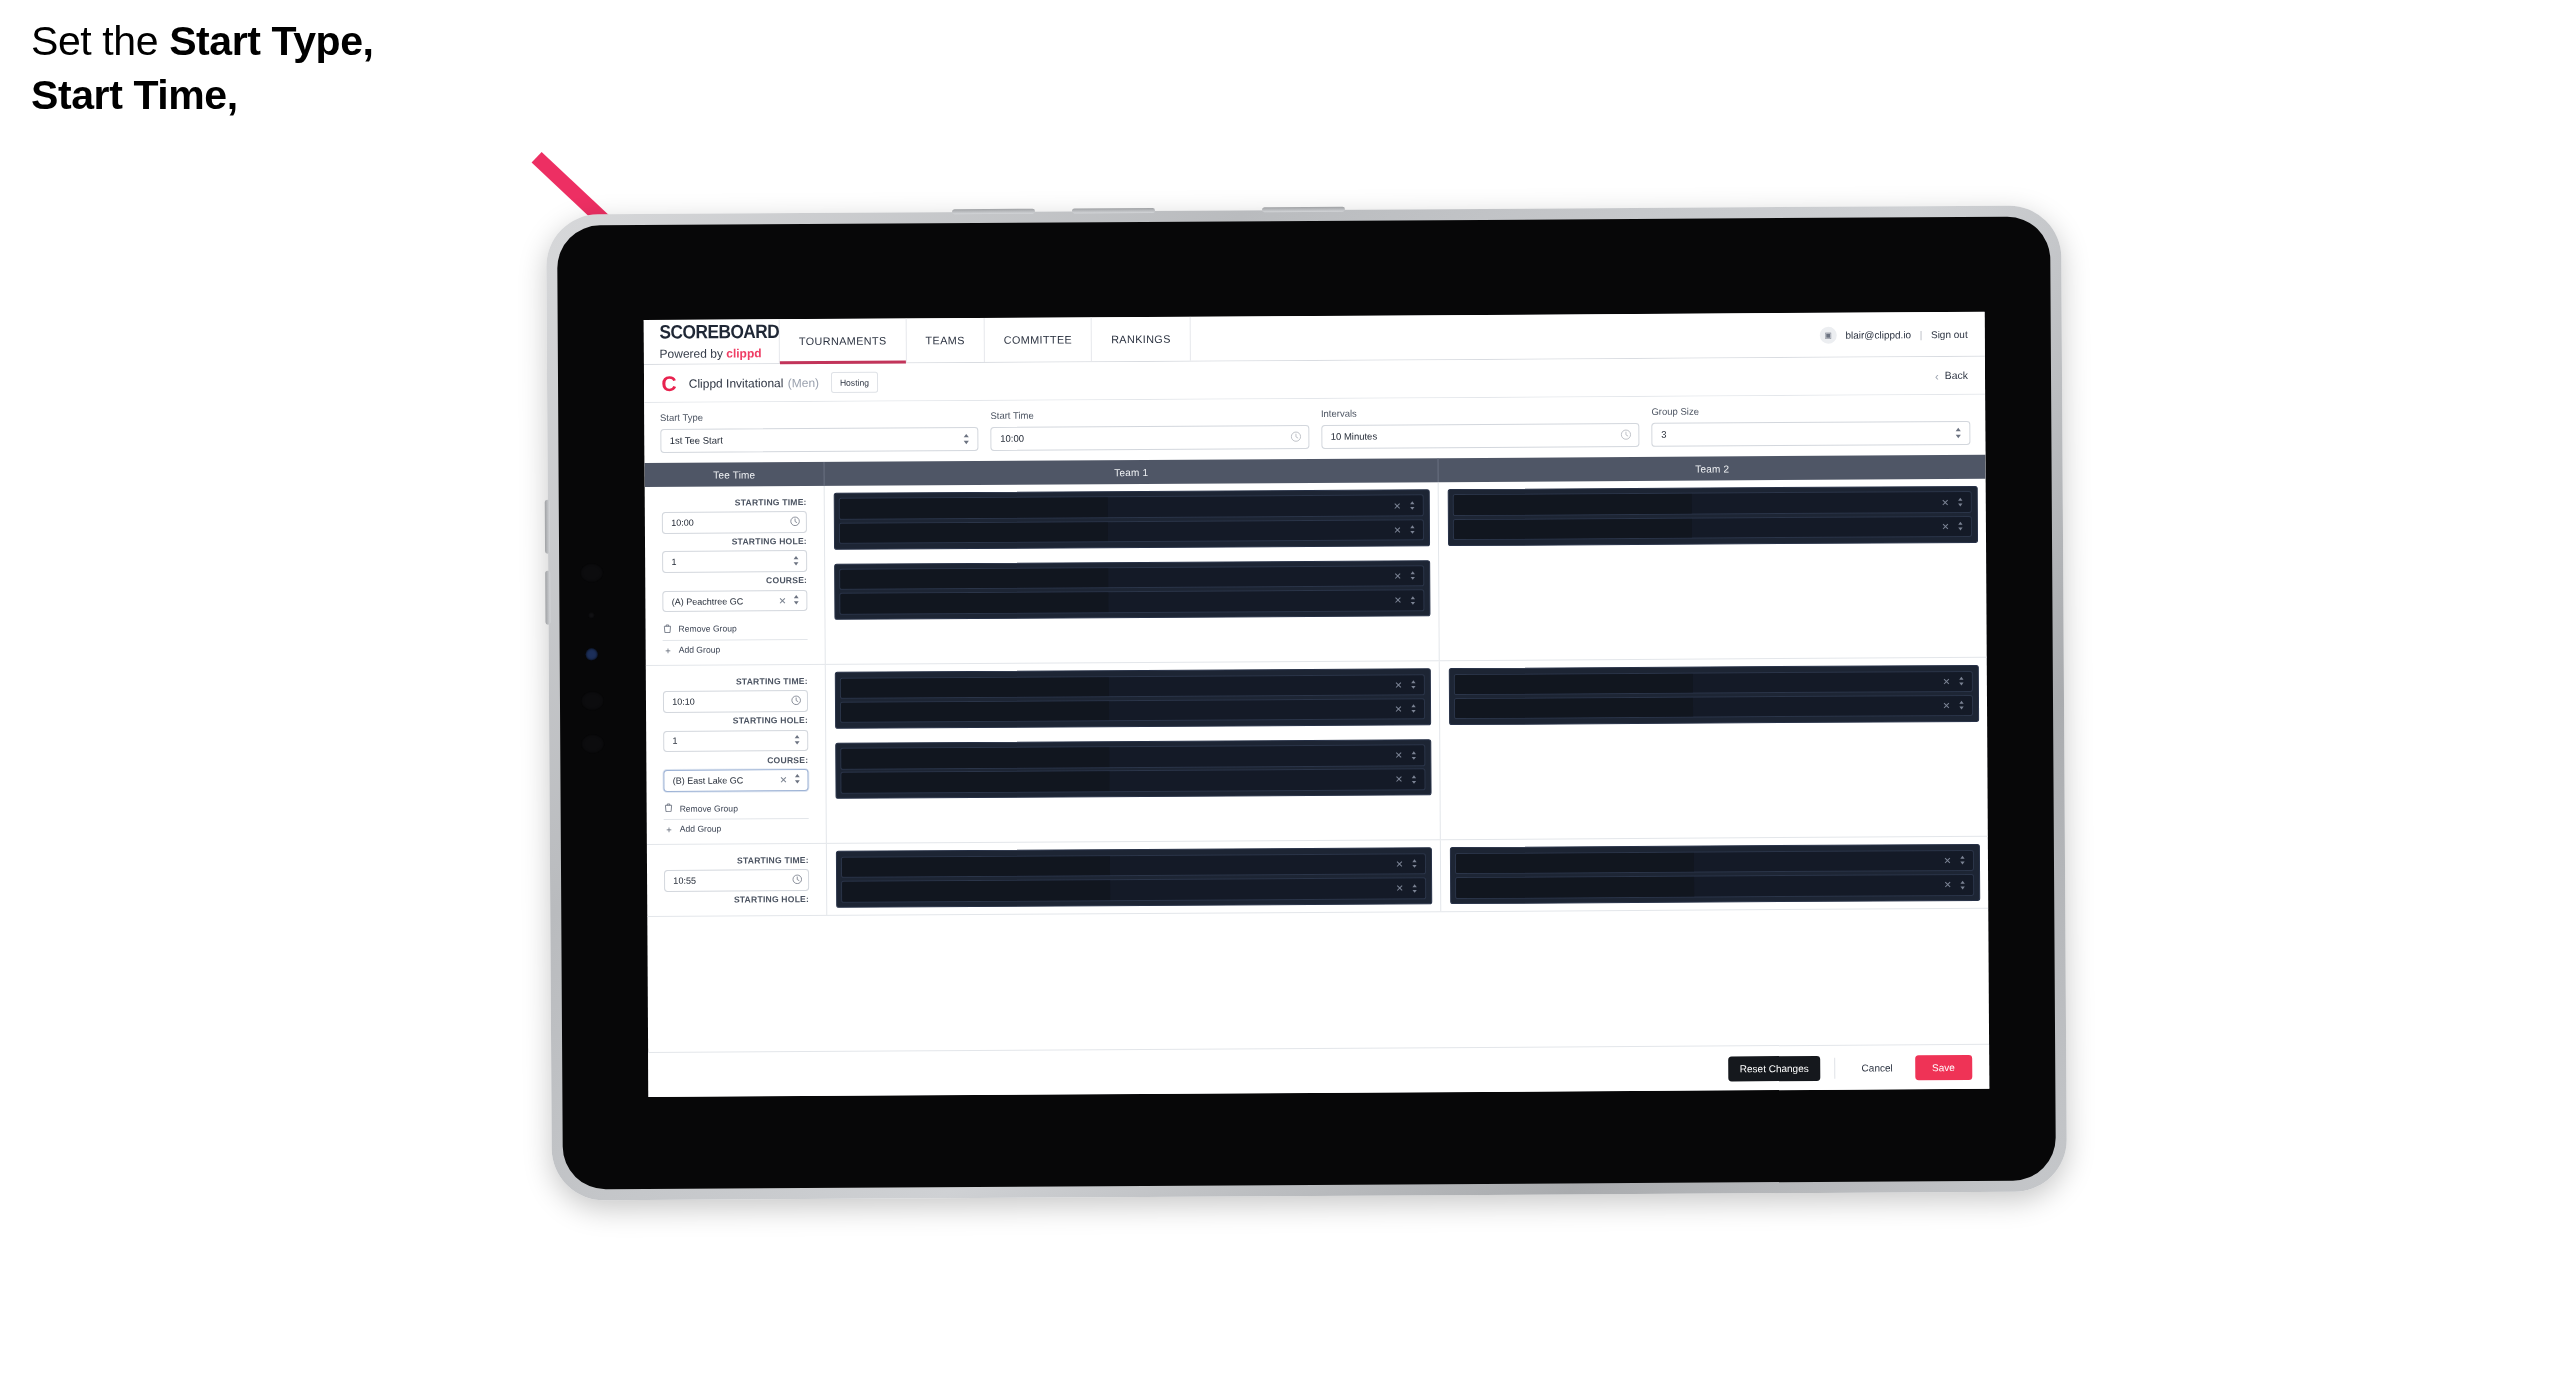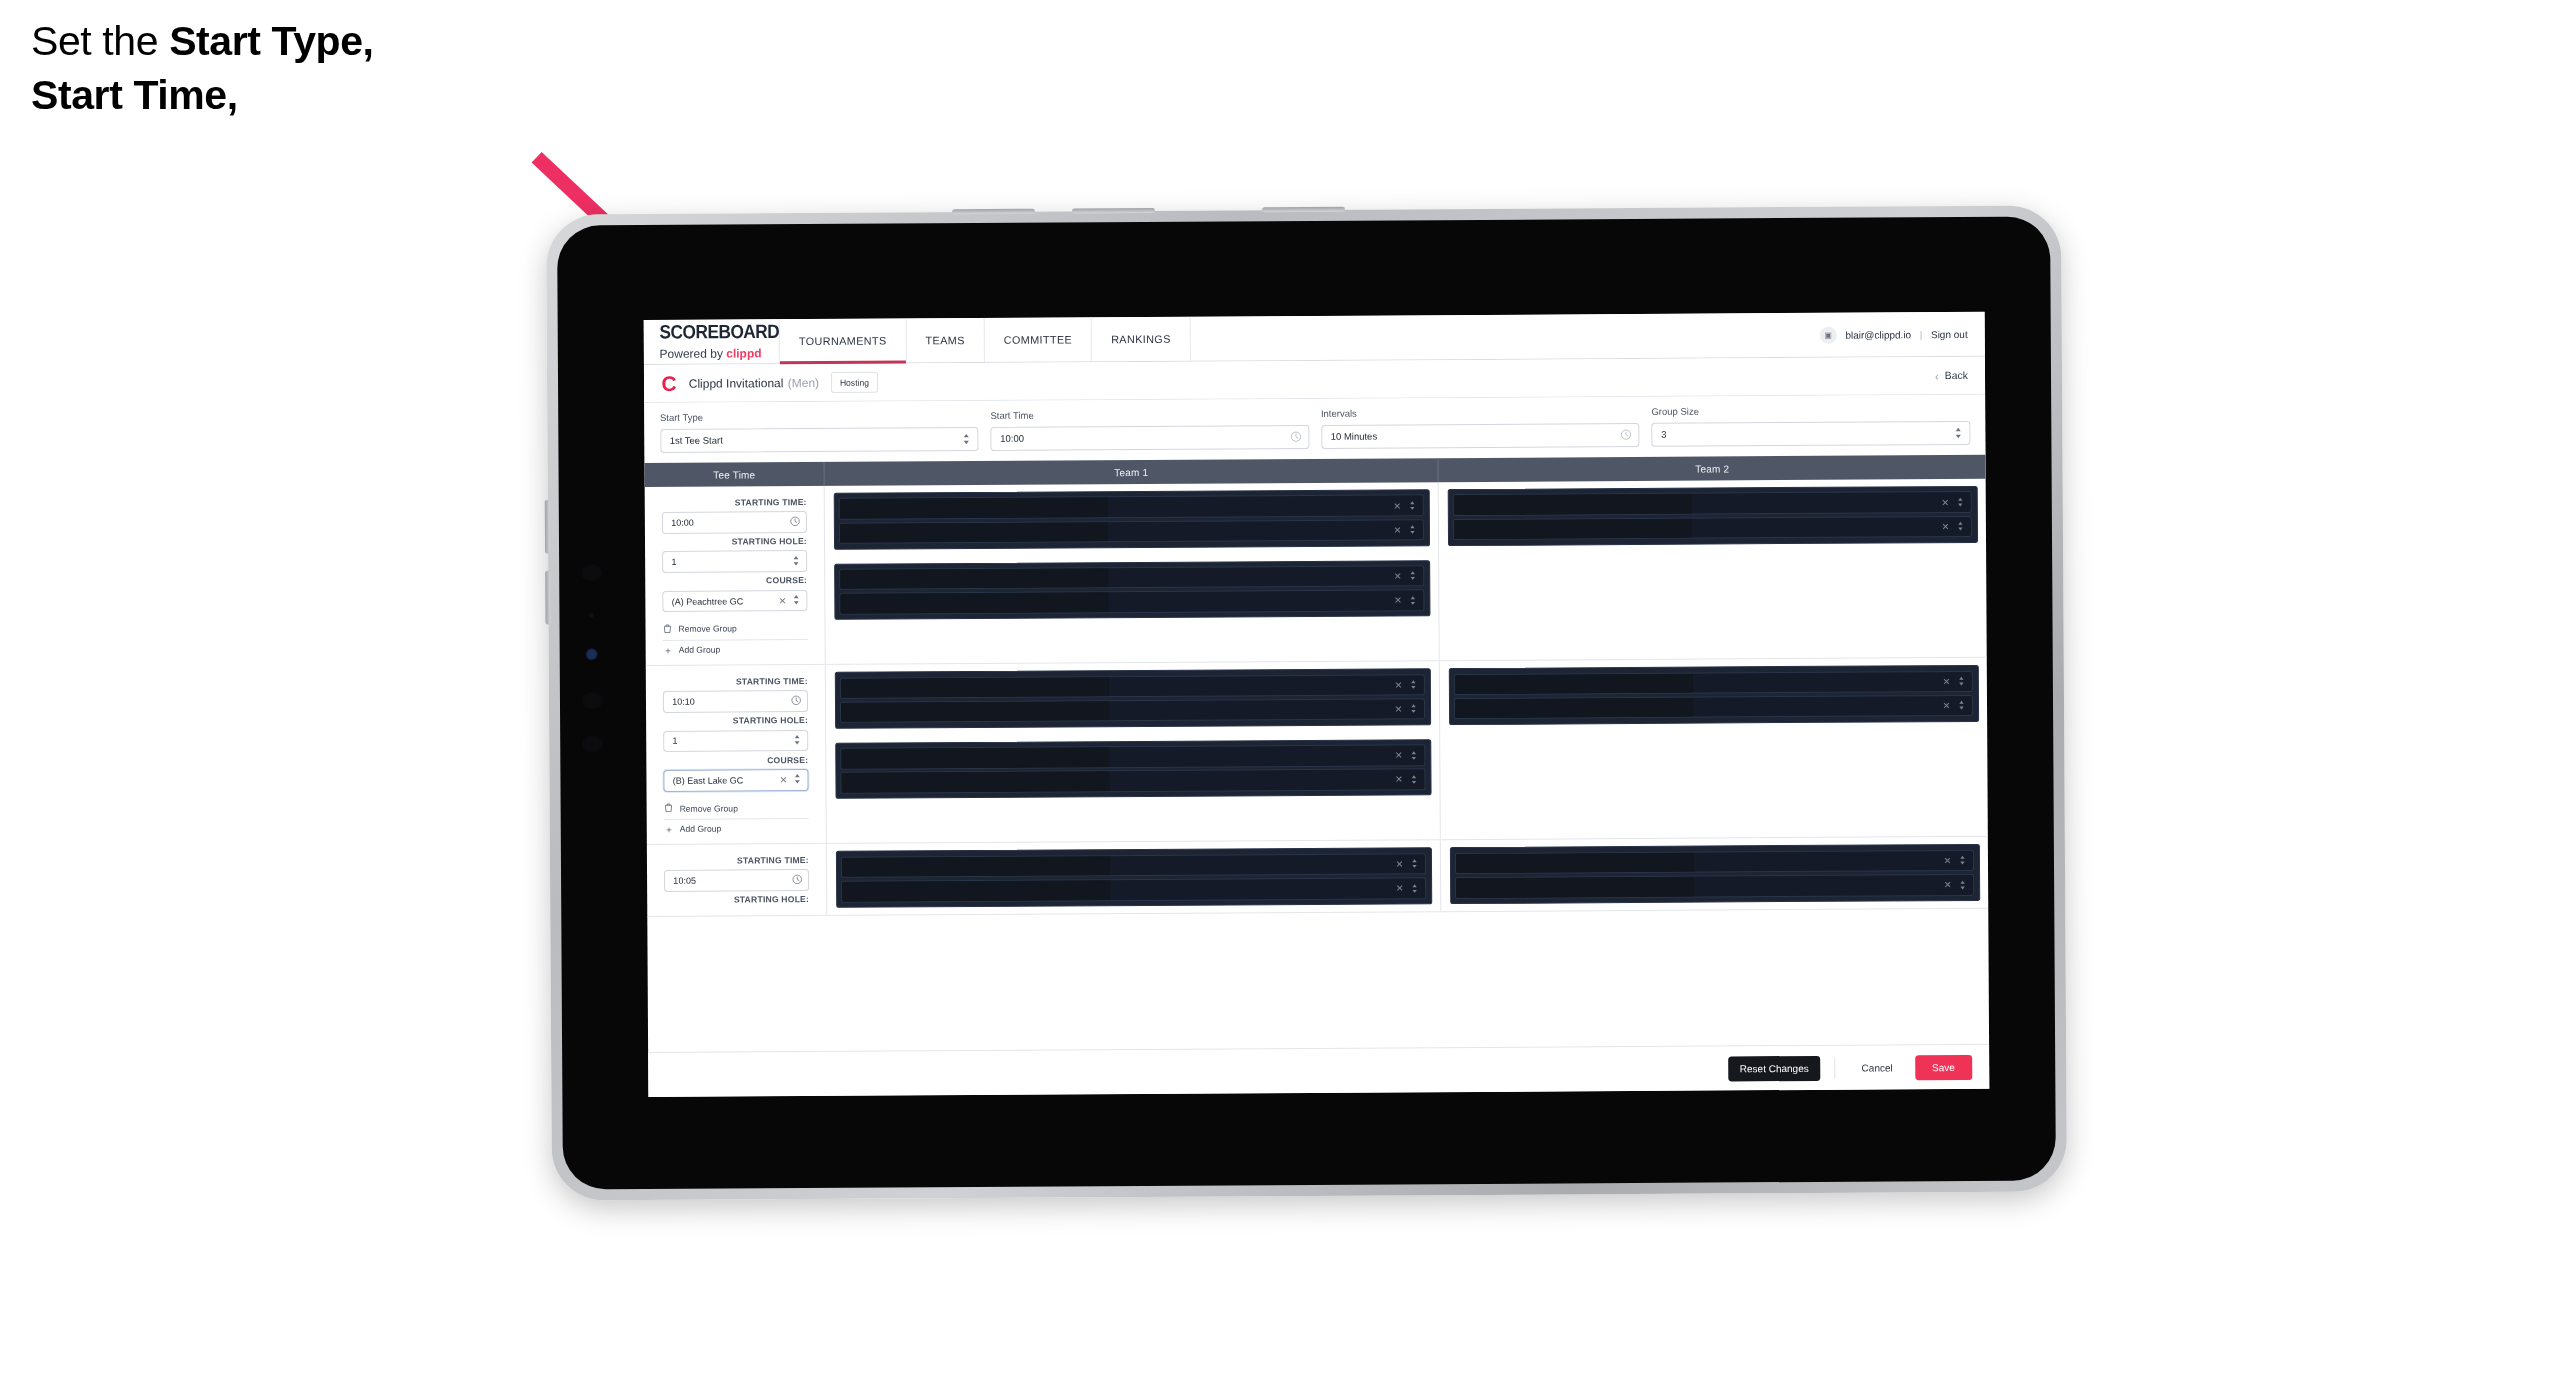--- a/index.html
+++ b/index.html
@@ -613,21 +613,21 @@
                     </span>
                 </div>
               </div>
             </div>
           </div>
 
           <div class="trow">
             <div class="cell-tee">
               <div class="mini-label">STARTING TIME:</div>
               <div class="mini-ctl">
-                <span class="val">10:05</span>
+                <span class="val">10:55</span>
                 <span><svg width="10.4" height="10.4" viewBox="0 0 16 16">
                       <circle cx="8" cy="8" r="6.6" fill="none" stroke="#6b7280" stroke-width="1.2"></circle>
                       <path d="M8 4.4 V8.3 L10.6 9.9" fill="none" stroke="#6b7280" stroke-width="1.2" stroke-linecap="round"></path>
                     </svg></span>
               </div>
               <div class="mini-label">STARTING HOLE:</div>
             </div>
 
             <div class="cell-team t1">
               <div class="grp-card">

